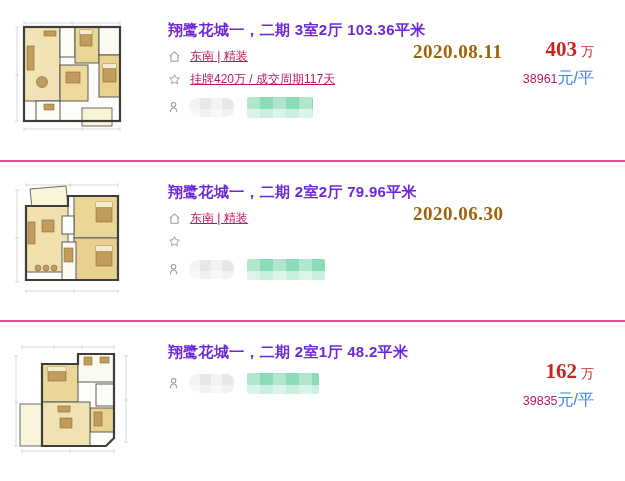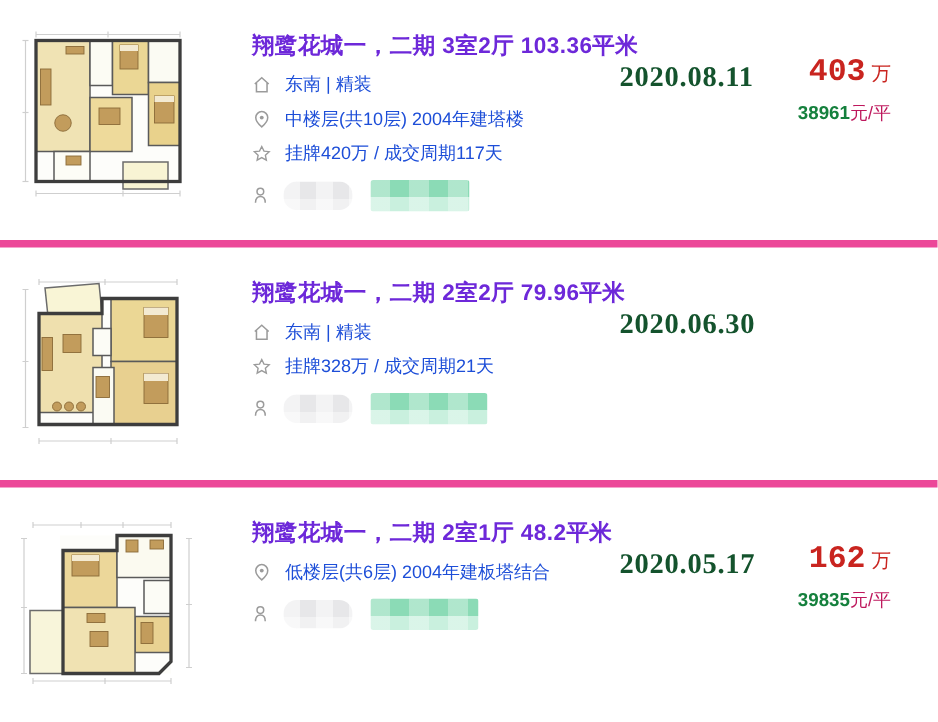--- a/index.html
+++ b/index.html
@@ -7,70 +7,70 @@
   body {
     width:625px; height:481px;
     font-family:"Liberation Sans","DejaVu Sans",sans-serif;
     color:#333; overflow:hidden;
   }
   .listing {
     position:relative;
     height:160px;
     width:625px;
   }
-  .listing + .listing { border-top:5px solid #ec4899; }
+  .listing + .listing { border-top:2px solid #ec4899; }
 
   
   .thumb {
     position:absolute; left:14px; top:20px;
     width:118px; height:112px;
   }
   .thumb svg { display:block; width:100%; height:100%; }
 
   
   .info { position:absolute; left:168px; top:21px; width:250px; }
   .title {
     font-size:15px; font-weight:700; color:#6d28d9;
     letter-spacing:0.3px; white-space:nowrap; cursor:pointer;
   }
   .detail-row { display:flex; align-items:center; margin-top:9px; height:14px; white-space:nowrap; }
   .detail-row .ico { width:13px; height:13px; margin-right:9px; flex:0 0 13px; }
-  .detail-row .txt { font-size:12px; color:#1d4ed8; }
+  .detail-row .txt { font-size:12px; color:#be185d;text-decoration:underline; }
 
   .agent-row { margin-top:10px; height:22px; display:flex; align-items:center; }
   .agent-row .ico { width:13px; height:13px; margin-right:6px; }
   .blur-gray {
     width:46px; height:19px; border-radius:9px; margin-left:2px;
     background:
       repeating-linear-gradient(90deg, rgba(255,255,255,.5) 0 11px, rgba(0,0,0,0) 11px 22px),
       linear-gradient(180deg,#e7e7e9 0 60%, #f1f1f2 60% 100%);
   }
   .blur-green {
     width:66px; height:21px; border-radius:2px; margin-left:12px;
     background:
       repeating-linear-gradient(90deg, rgba(255,255,255,.32) 0 13px, rgba(0,0,0,0) 13px 26px),
       linear-gradient(180deg,#8bdbb6 0 55%, #c9f0de 55% 100%);
   }
 
   
   .deal-date {
     position:absolute; left:413px; top:41px;
     font-family:"Liberation Serif","DejaVu Serif",serif;
-    font-weight:700; font-size:19px; color:#14532d; letter-spacing:0.5px;
+    font-weight:700; font-size:19px; color:#a16207; letter-spacing:0.5px;
   }
   .price-col { position:absolute; right:31px; top:37px; text-align:right; }
   .price-line { white-space:nowrap; }
   .price-num {
-    font-family:Liberation Mono, monospace;
+    font-family:Liberation Serif, serif;
     font-weight:700; font-size:21px; color:#c9241f;
   }
   .price-unit { font-size:13px; color:#c9241f; margin-left:4px; }
   .unit-line { margin-top:6px; white-space:nowrap; }
-  .unit-num { font-size:12.5px; font-weight:700; color:#15803d; }
-  .unit-suffix { font-size:12px; color:#be185d; }
+  .unit-num { font-size:12.5px; font-weight:400; color:#be185d; }
+  .unit-suffix { font-size:16px; color:#3b82f6; }
 
   
   .dim { stroke:#cfcfcf; stroke-width:0.8; }
   .wall { stroke:#3d3d3d; stroke-width:2.2; fill:none; }
   .inwall { stroke:#5a5a5a; stroke-width:1; }
   .furn { fill:#c29c5c; stroke:#8a6a38; stroke-width:0.6; }
 </style>
 </head>
 <body>
 
@@ -118,27 +118,20 @@
   <div class="info">
     <div class="title">翔鹭花城一，二期 3室2厅 103.36平米</div>
 
     <div class="detail-row">
       <svg class="ico" viewBox="0 0 14 14">
           <path d="M2 6.5 L7 2 L12 6.5 M3.2 5.8 V12 H10.8 V5.8" fill="none" stroke="#9b9b9b" stroke-width="1.1"></path>
         </svg>
       <span class="txt">东南 | 精装</span>
     </div>
 
-    <div class="detail-row">
-      <svg class="ico" viewBox="0 0 14 14">
-          <path d="M7 1.5 a4.3 4.3 0 0 1 4.3 4.3 C11.3 9 7 12.5 7 12.5 S2.7 9 2.7 5.8 A4.3 4.3 0 0 1 7 1.5 Z" fill="none" stroke="#9b9b9b" stroke-width="1.1"></path>
-          <circle cx="7" cy="5.8" r="1.4" fill="#9b9b9b"></circle>
-        </svg>
-      <span class="txt">中楼层(共10层) 2004年建塔楼</span>
-    </div>
 
     <div class="detail-row">
       <svg class="ico" viewBox="0 0 14 14">
           <path d="M7 1.8 L8.6 5.1 L12.3 5.5 L9.6 8 L10.3 11.6 L7 9.8 L3.7 11.6 L4.4 8 L1.7 5.5 L5.4 5.1 Z" fill="none" stroke="#9b9b9b" stroke-width="1"></path>
         </svg>
       <span class="txt">挂牌420万 / 成交周期117天</span>
     </div>
 
     <div class="agent-row">
       <svg class="ico" viewBox="0 0 14 14">
@@ -208,21 +201,20 @@
           <path d="M2 6.5 L7 2 L12 6.5 M3.2 5.8 V12 H10.8 V5.8" fill="none" stroke="#9b9b9b" stroke-width="1.1"></path>
         </svg>
       <span class="txt">东南 | 精装</span>
     </div>
 
 
     <div class="detail-row">
       <svg class="ico" viewBox="0 0 14 14">
           <path d="M7 1.8 L8.6 5.1 L12.3 5.5 L9.6 8 L10.3 11.6 L7 9.8 L3.7 11.6 L4.4 8 L1.7 5.5 L5.4 5.1 Z" fill="none" stroke="#9b9b9b" stroke-width="1"></path>
         </svg>
-      <span class="txt">挂牌328万 / 成交周期21天</span>
     </div>
 
     <div class="agent-row">
       <svg class="ico" viewBox="0 0 14 14">
           <circle cx="6" cy="4" r="2.4" fill="none" stroke="#9b9b9b" stroke-width="1.1"></circle>
           <path d="M2.5 12 C2.5 9 4 7.6 6 7.6 C8 7.6 9.5 9 9.5 12" fill="none" stroke="#9b9b9b" stroke-width="1.1"></path>
         </svg>
       <span class="blur-gray"></span>
       <span class="blur-green" style="width:78px;"></span>
     </div>
@@ -269,40 +261,32 @@
       <rect class="furn" x="80" y="70" width="8" height="14"></rect>
 
       <path class="wall" d="M28 22 H64 V12 H100 V96 L92 104 H28 Z"></path>
     </svg>
   </div>
 
   <div class="info">
     <div class="title">翔鹭花城一，二期 2室1厅 48.2平米</div>
 
 
-    <div class="detail-row">
-      <svg class="ico" viewBox="0 0 14 14">
-          <path d="M7 1.5 a4.3 4.3 0 0 1 4.3 4.3 C11.3 9 7 12.5 7 12.5 S2.7 9 2.7 5.8 A4.3 4.3 0 0 1 7 1.5 Z" fill="none" stroke="#9b9b9b" stroke-width="1.1"></path>
-          <circle cx="7" cy="5.8" r="1.4" fill="#9b9b9b"></circle>
-        </svg>
-      <span class="txt">低楼层(共6层) 2004年建板塔结合</span>
-    </div>
 
 
     <div class="agent-row">
       <svg class="ico" viewBox="0 0 14 14">
           <circle cx="6" cy="4" r="2.4" fill="none" stroke="#9b9b9b" stroke-width="1.1"></circle>
           <path d="M2.5 12 C2.5 9 4 7.6 6 7.6 C8 7.6 9.5 9 9.5 12" fill="none" stroke="#9b9b9b" stroke-width="1.1"></path>
         </svg>
       <span class="blur-gray"></span>
       <span class="blur-green" style="width:72px;"></span>
     </div>
   </div>
 
-  <div class="deal-date">2020.05.17</div>
   <div class="price-col">
     <div class="price-line">
       <span class="price-num">162</span><span class="price-unit">万</span>
     </div>
     <div class="unit-line">
       <span class="unit-num">39835</span><span class="unit-suffix">元/平</span>
     </div>
   </div>
 </article>
 

